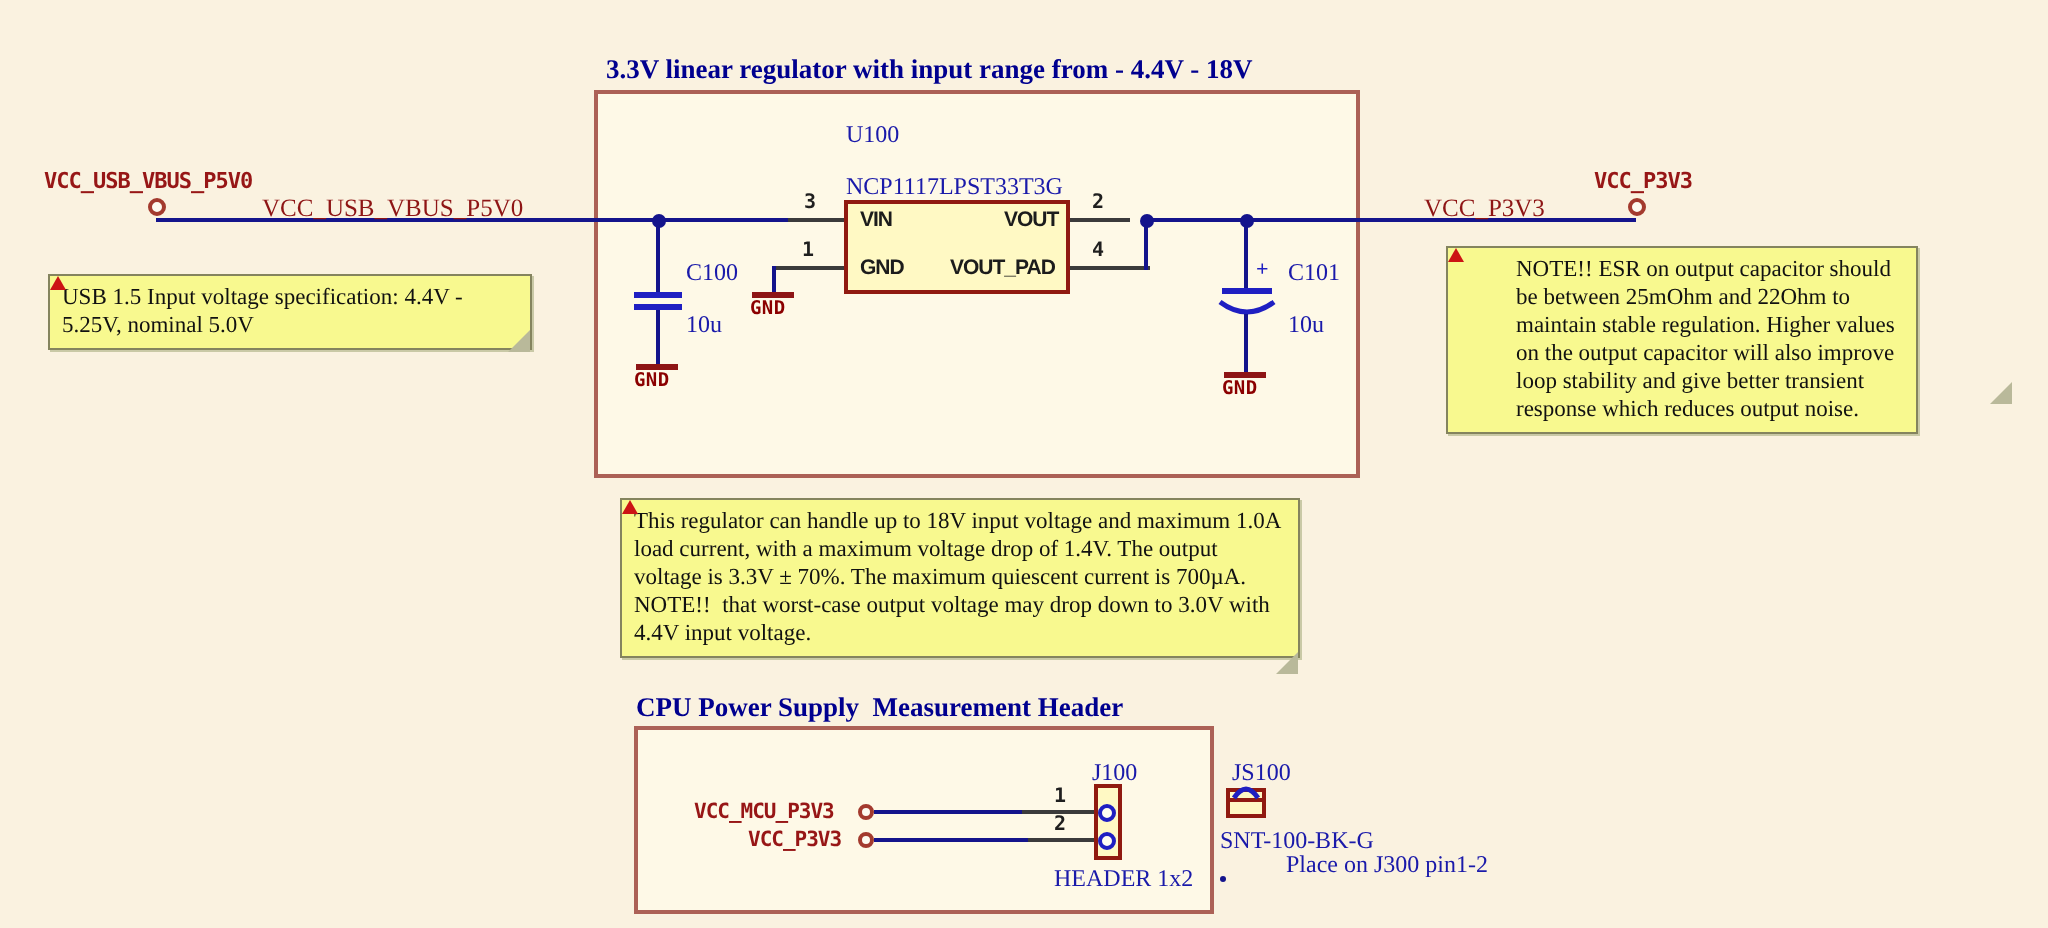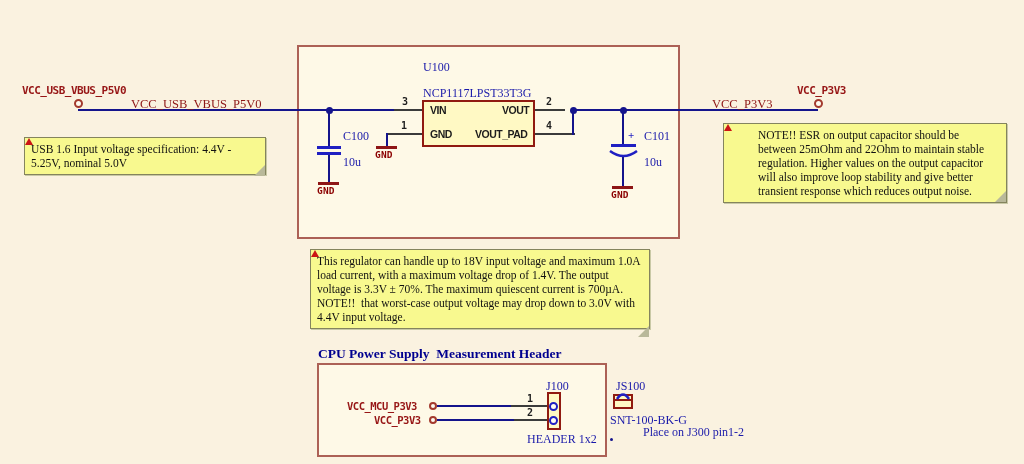--- a/index.html
+++ b/index.html
@@ -35,20 +35,21 @@
         padding:4px 6px;box-sizing:border-box;white-space:pre-wrap;}
   .note-flag{position:absolute;width:0;height:0;border-left:4px solid transparent;border-right:4px solid transparent;border-bottom:7px solid #cc1414;}
   .note-fold{position:absolute;width:0;height:0;border-left:11px solid transparent;border-bottom:11px solid #b9b99a;}
 </style>
 </head>
 <body>
 
 <div id="canvas">
 
   <div class="region" style="left:297px;top:45px;width:379px;height:190px;"></div>
+  <div class="region-title" style="left:303px;top:27px;">3.3V linear regulator with input range from - 4.4V - 18V</div>
 
   <div class="port-text" style="left:22px;top:84px;">VCC_USB_VBUS_P5V0</div>
   <div class="port-circle" style="left:74px;top:99px;"></div>
 
   <div class="wire" style="left:78px;top:109px;width:318px;height:2px;"></div>
   <div class="maroon-serif" style="left:131px;top:97px;">VCC_USB_VBUS_P5V0</div>
   <div class="junction" style="left:326px;top:107px;"></div>
 
   <div class="wire" style="left:328px;top:110px;width:2px;height:36px;"></div>
   <div class="cap-plate" style="left:317px;top:146px;width:24px;"></div>
@@ -93,29 +94,29 @@
   <div class="wire" style="left:622px;top:157px;width:2px;height:29px;"></div>
   <div class="gnd-bar" style="left:612px;top:186px;width:21px;"></div>
   <div class="gnd-text" style="left:611px;top:189px;">GND</div>
   <div class="blue-text" style="left:644px;top:129px;">C101</div>
   <div class="blue-text" style="left:644px;top:155px;">10u</div>
 
   <div class="maroon-serif" style="left:712px;top:97px;">VCC_P3V3</div>
   <div class="port-text" style="left:797px;top:84px;">VCC_P3V3</div>
   <div class="port-circle" style="left:814px;top:99px;"></div>
 
-  <div class="note" style="left:24px;top:137px;width:242px;">USB 1.6 Input voltage specification: 4.4V - 5.25V, nominal 5.0V</div>
+  <div class="note" style="left:24px;top:137px;width:242px;">USB 1.5 Input voltage specification: 4.4V - 5.25V, nominal 5.0V</div>
   <div class="note-flag" style="left:25px;top:138px;"></div>
   <div class="note-fold" style="left:254px;top:165px;"></div>
 
   <div class="note" style="left:310px;top:249px;width:340px;">This regulator can handle up to 18V input voltage and maximum 1.0A load current, with a maximum voltage drop of 1.4V. The output voltage is 3.3V ± 70%. The maximum quiescent current is 700µA. NOTE!!  that worst-case output voltage may drop down to 3.0V with 4.4V input voltage.</div>
   <div class="note-flag" style="left:311px;top:250px;"></div>
   <div class="note-fold" style="left:638px;top:326px;"></div>
 
-  <div class="note" style="left:723px;top:123px;width:284px;padding-left:34px;">NOTE!! ESR on output capacitor should be between 25mOhm and 22Ohm to maintain stable regulation. Higher values on the output capacitor will also improve loop stability and give better transient response which reduces output noise.</div>
+  <div class="note" style="left:723px;top:123px;width:236px;padding-left:34px;">NOTE!! ESR on output capacitor should be between 25mOhm and 22Ohm to maintain stable regulation. Higher values on the output capacitor will also improve loop stability and give better transient response which reduces output noise.</div>
   <div class="note-flag" style="left:724px;top:124px;"></div>
   <div class="note-fold" style="left:995px;top:191px;"></div>
 
   <div class="region" style="left:317px;top:363px;width:286px;height:90px;"></div>
   <div class="region-title" style="left:318px;top:346px;text-align:center;">CPU Power Supply  Measurement Header</div>
 
   <div class="port-text" style="left:347px;top:400px;font-size:10.5px;">VCC_MCU_P3V3</div>
   <div class="stub-circle" style="left:429px;top:402px;width:8px;height:8px;"></div>
   <div class="wire" style="left:437px;top:405px;width:74px;height:2px;"></div>
   <div class="pin" style="left:511px;top:405px;width:36px;height:2px;"></div>

